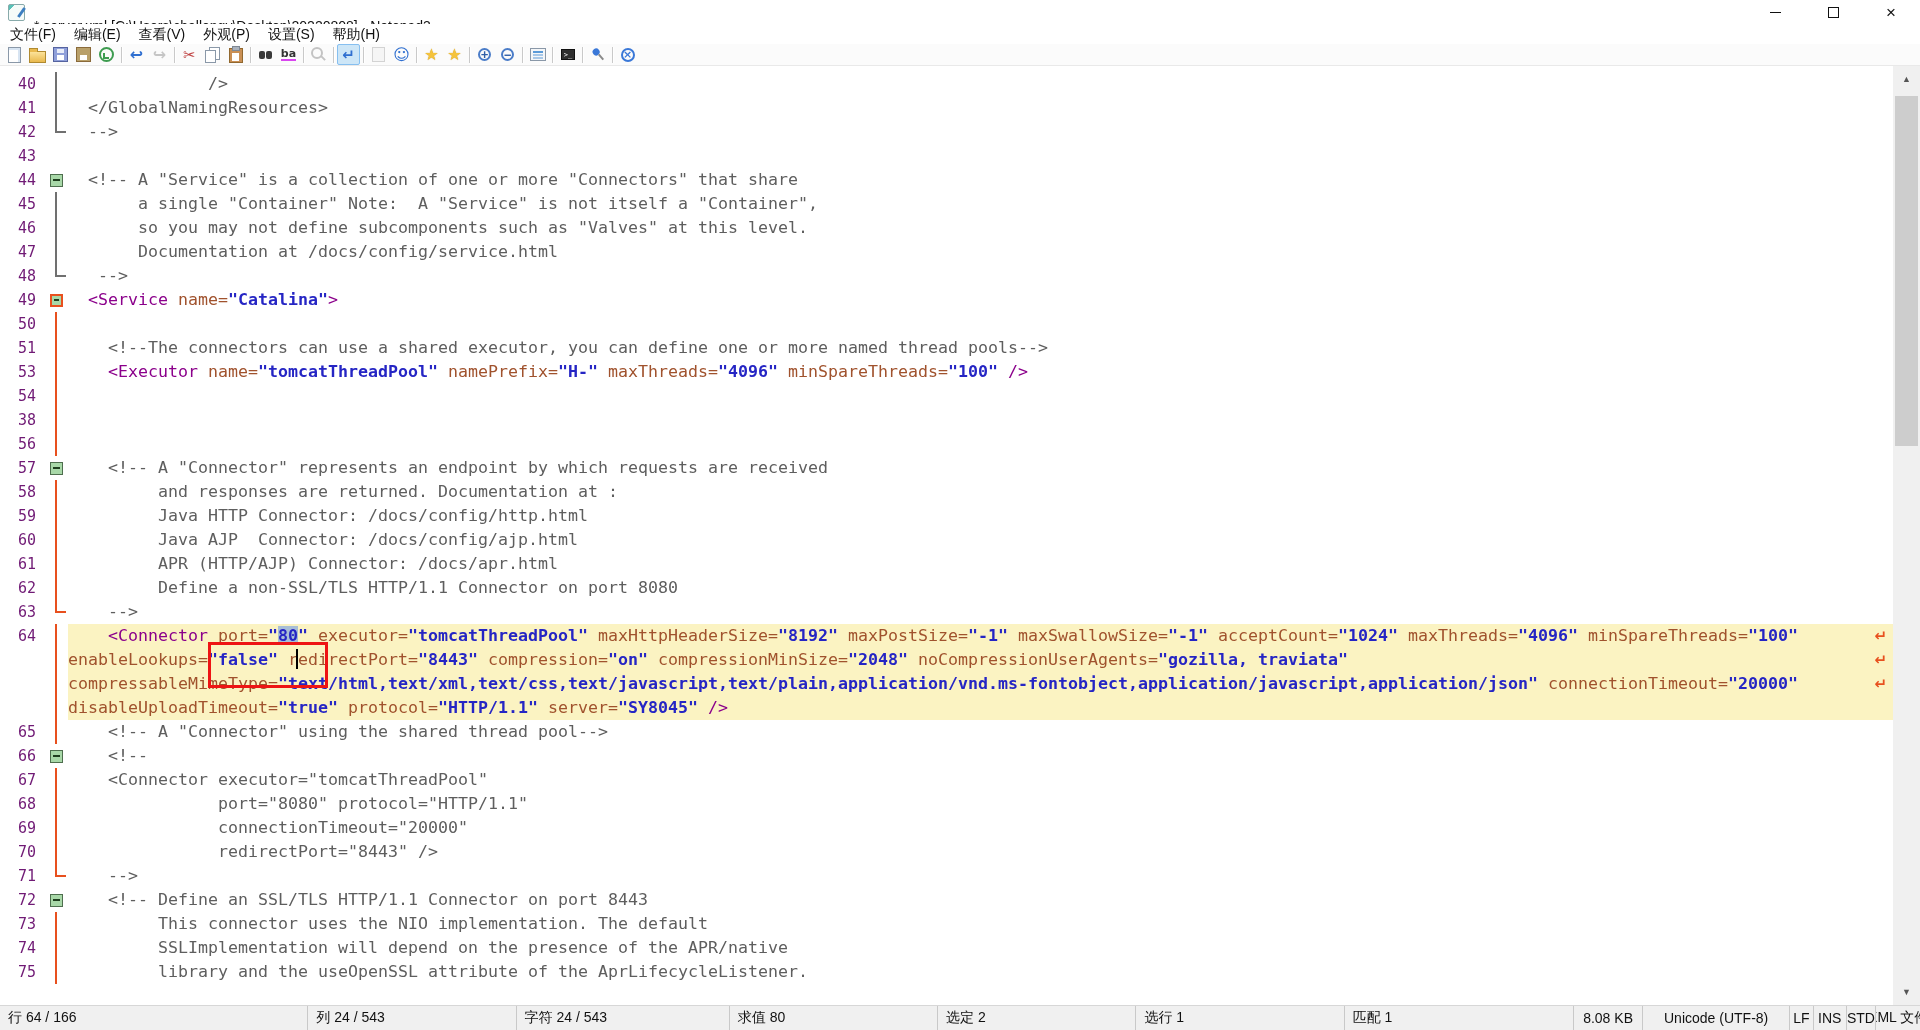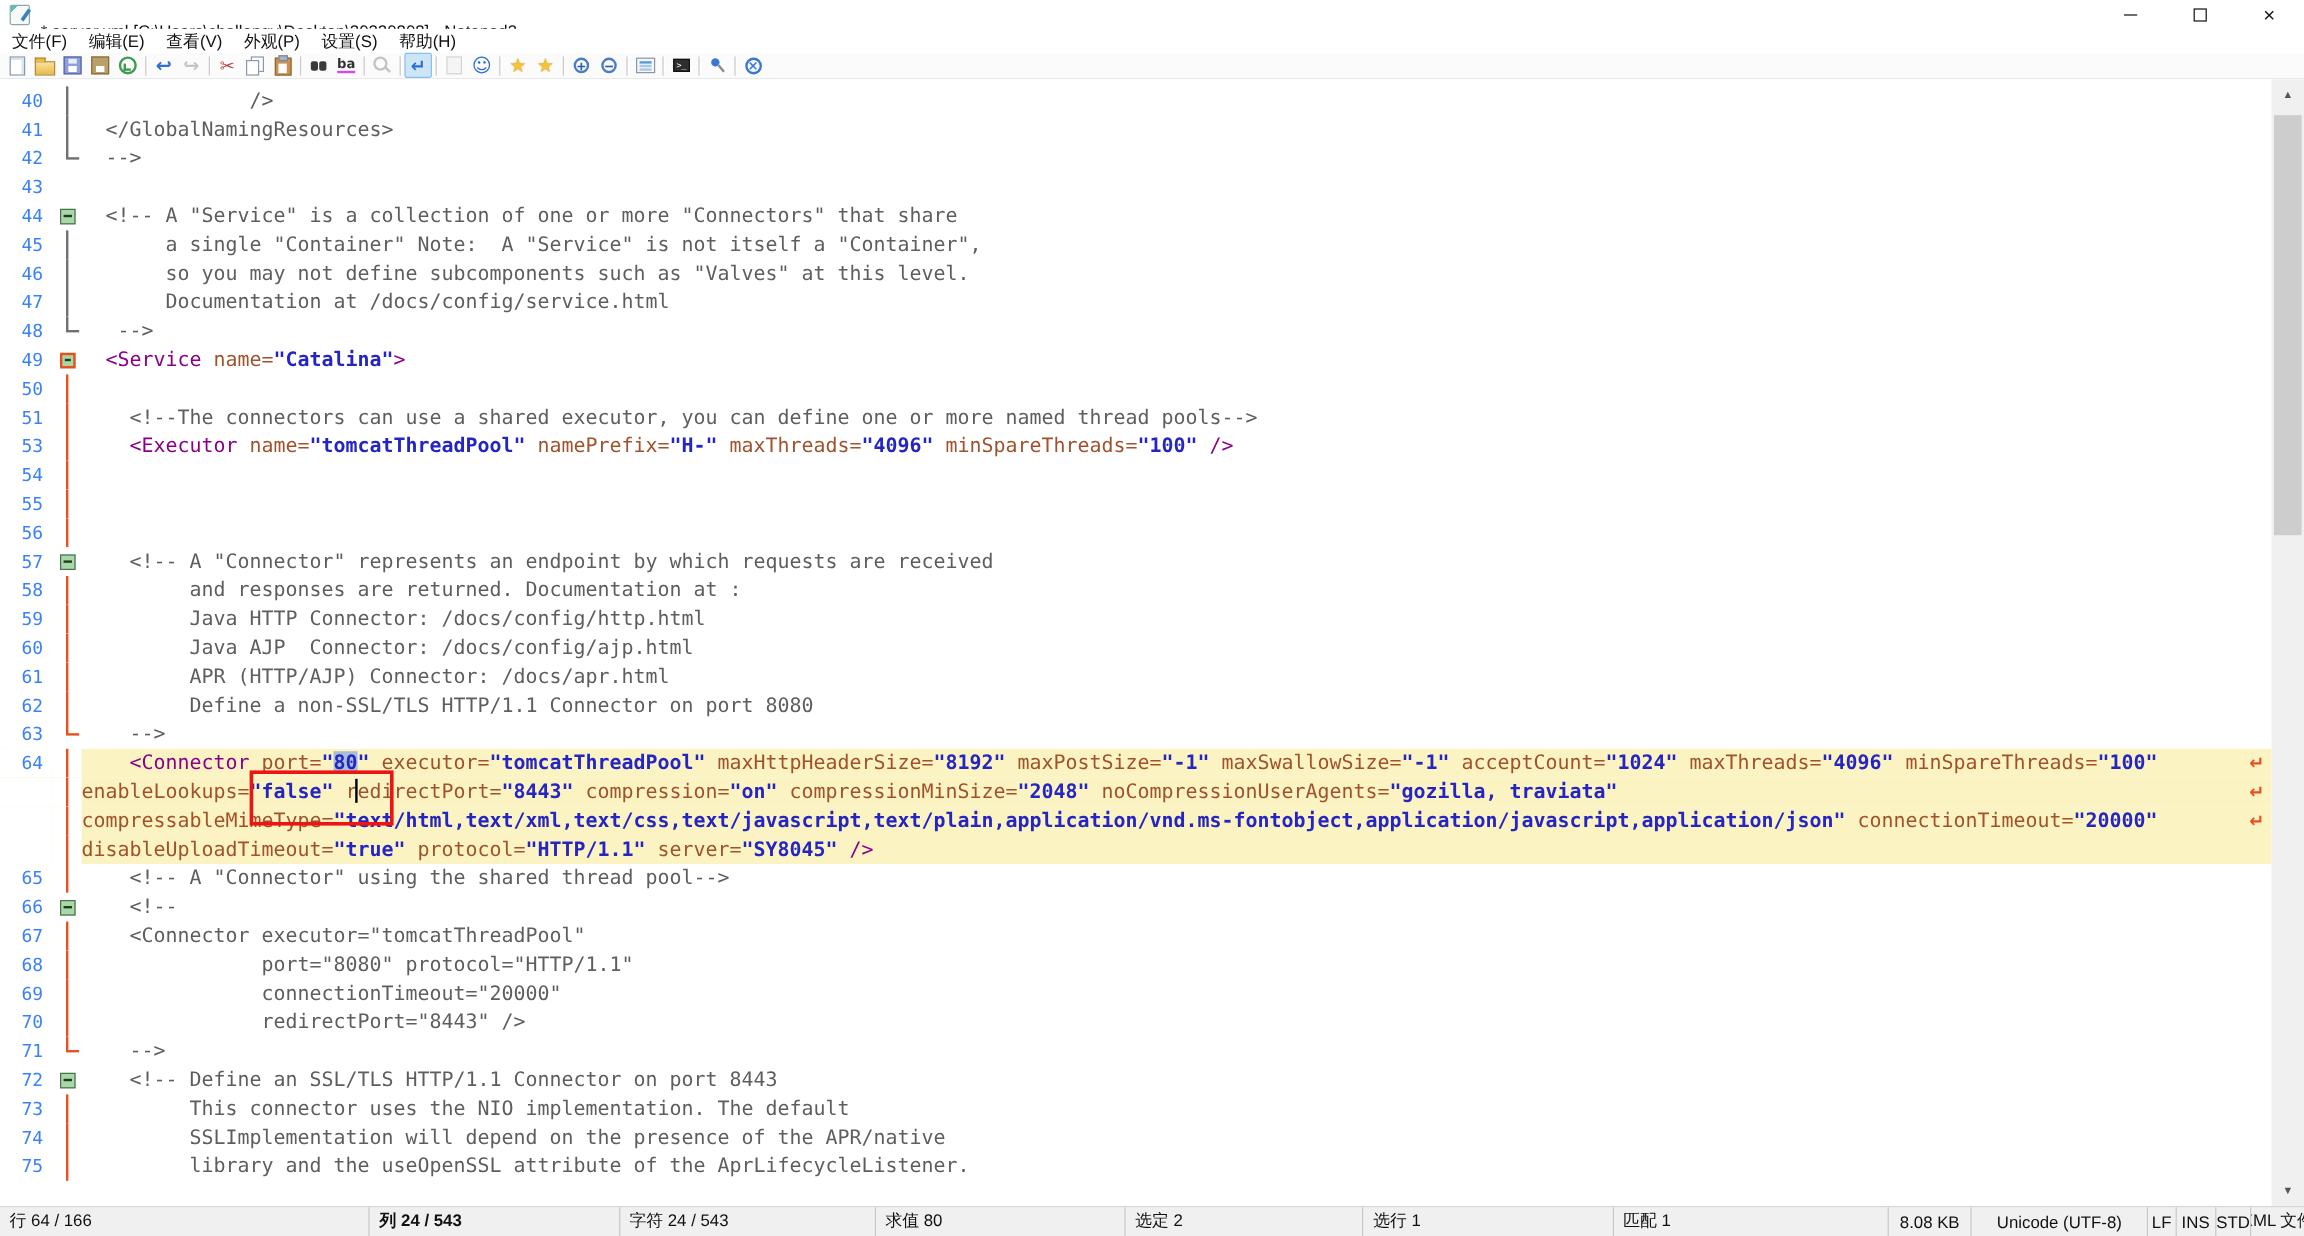--- a/index.html
+++ b/index.html
@@ -59,21 +59,21 @@
   .ic-console{width:14px;height:11px;background:#2e2e2e;border:1px solid #111;color:#fff;font-size:7px;line-height:10px;font-family:"DejaVu Sans Mono",monospace;padding-left:1px;box-sizing:border-box;}
   .ic-pin{width:14px;height:14px;position:relative;transform:rotate(-40deg);}
   .ic-pin::before{content:"";position:absolute;top:0;left:4px;width:7px;height:7px;background:#3a78d8;border-radius:50%;}
   .ic-pin::after{content:"";position:absolute;top:7px;left:7px;width:2px;height:7px;background:#8a8a8a;}
   .ic-exit{width:14px;height:14px;border:2px solid #3a78d8;border-radius:50%;color:#3a78d8;font-size:11px;font-weight:bold;display:flex;align-items:center;justify-content:center;box-sizing:border-box;line-height:11px;}
   
   .editor{position:absolute;left:0;top:66px;width:1920px;height:939px;background:#fff;overflow:hidden;}
   .rows{position:absolute;left:0;top:6px;}
   .crow{display:flex;height:24px;width:1893px;position:relative;}
   .crow.cur{background:#fbf3c2;}
-  .ln{width:44px;box-sizing:border-box;text-align:right;padding-right:8px;color:#3b82f6;
+  .ln{width:44px;box-sizing:border-box;text-align:right;padding-right:8px;color:#701a75;
       font-family:"DejaVu Sans Mono",monospace;font-size:15px;line-height:24px;background:#fff;flex:none;}
   .fold{width:24px;flex:none;position:relative;display:flex;align-items:center;justify-content:center;background:#fff;}
   .fv{position:absolute;left:11px;top:0;bottom:0;width:2px;}
   .fv.half{bottom:50%;}
   .fh{position:absolute;left:11px;top:50%;margin-top:-1px;height:2px;width:11px;}
   .g{background:#707070;}
   .o{background:#e8501e;}
   .fbox{width:13px;height:13px;box-sizing:border-box;background:#a8d8a8;border:1px solid #4e6e4e;position:relative;z-index:2;}
   .fbox::after{content:"";position:absolute;left:2px;right:2px;top:4px;height:2px;background:#1e3e1e;}
   .fbox.active{border:2px solid #e8501e;}
@@ -312,21 +312,21 @@
           <div class="code"><span class="tk-p">    </span><span class="tk-t">&lt;Executor</span><span class="tk-p"> </span><span class="tk-a">name=</span><span class="tk-v">"tomcatThreadPool"</span><span class="tk-p"> </span><span class="tk-a">namePrefix=</span><span class="tk-v">"H-"</span><span class="tk-p"> </span><span class="tk-a">maxThreads=</span><span class="tk-v">"4096"</span><span class="tk-p"> </span><span class="tk-a">minSpareThreads=</span><span class="tk-v">"100"</span><span class="tk-p"> </span><span class="tk-t">/&gt;</span></div>
         </div>
         <div class="crow">
           <div class="ln">54</div>
           <div class="fold">
             <div class="fv o"></div>
           </div>
           <div class="code"></div>
         </div>
         <div class="crow">
-          <div class="ln">55</div>
+          <div class="ln">38</div>
           <div class="fold">
             <div class="fv o"></div>
           </div>
           <div class="code"></div>
         </div>
         <div class="crow">
           <div class="ln">56</div>
           <div class="fold">
             <div class="fv o"></div>
           </div>
@@ -500,21 +500,21 @@
         </div>
       <div class="sthumb"></div>
       <div class="sbtn down">
           <span>▼</span>
         </div>
     </div>
   </div>
 
   <div class="statusbar">
       <div class="seg" style="width: 310px;">行 64 / 166</div>
-      <div class="seg" style="width: 210px; font-weight: bold;">列 24 / 543</div>
+      <div class="seg" style="width: 210px;">列 24 / 543</div>
       <div class="seg" style="width: 215px;">字符 24 / 543</div>
       <div class="seg" style="width: 210px;">求值 80</div>
       <div class="seg" style="width: 200px;">选定 2</div>
       <div class="seg" style="width: 210px;">选行 1</div>
       <div class="seg" style="width: 215px;">匹配 1</div>
       <div class="seg center" style="width: 70px; margin-left: 16px;">8.08 KB</div>
       <div class="seg center" style="width: 148px;">Unicode (UTF-8)</div>
       <div class="seg center" style="width: 24px;">LF</div>
       <div class="seg center" style="width: 33px;">INS</div>
       <div class="seg center" style="width: 30px;">STD</div>

